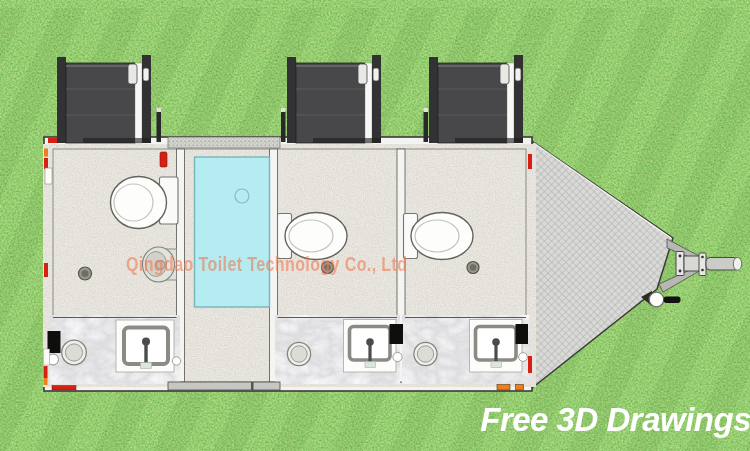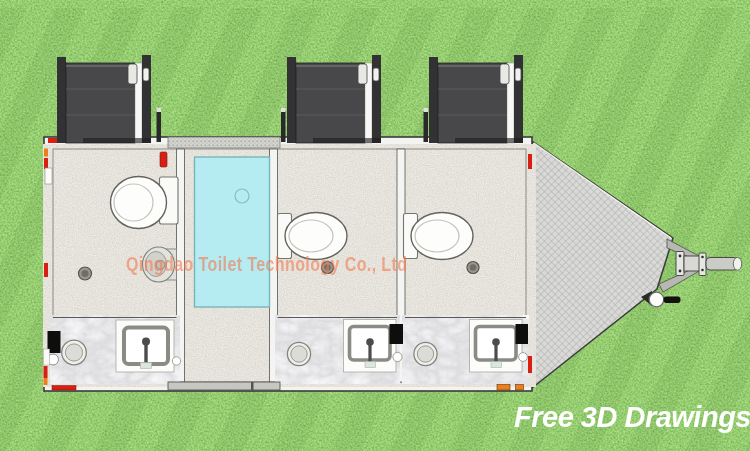--- a/index.html
+++ b/index.html
@@ -11,21 +11,21 @@
   .scene svg{position:absolute;left:0;top:0;display:block;}
   .watermark{
     position:absolute;left:126px;top:253px;
     font-size:20px;font-weight:700;letter-spacing:.5px;white-space:nowrap;
     color:var(--watermark, rgba(242,122,82,.6));
     transform:scaleX(.8);transform-origin:left center;
     pointer-events:none;
   }
   .tagline{
     position:absolute;right:7px;top:401px;
-    font-size:29px;font-weight:700;font-style:italic;letter-spacing:-.5px;
+    font-size:33px;font-weight:700;font-style:italic;letter-spacing:-.5px;
     color:var(--tagline,#ffffff);white-space:nowrap;
   }
 </style>
 </head>
 <body>
 
 <div class="scene">
 <svg width="750" height="451" viewBox="0 0 750 451" xmlns="http://www.w3.org/2000/svg">
   <defs>
     <filter id="grassF" x="-2%" y="-2%" width="104%" height="104%">

